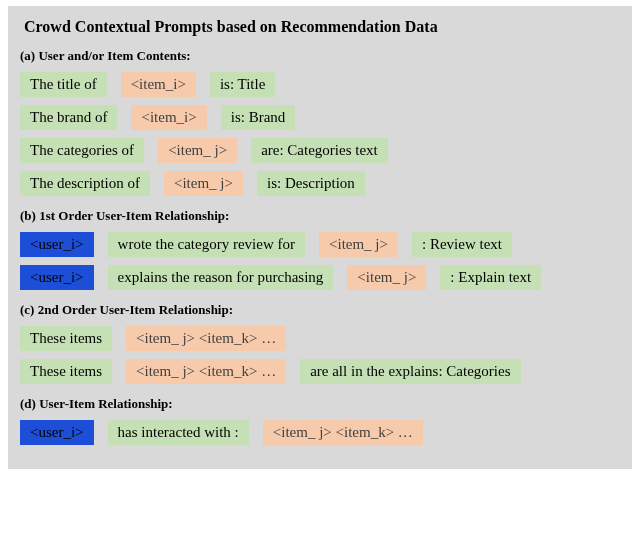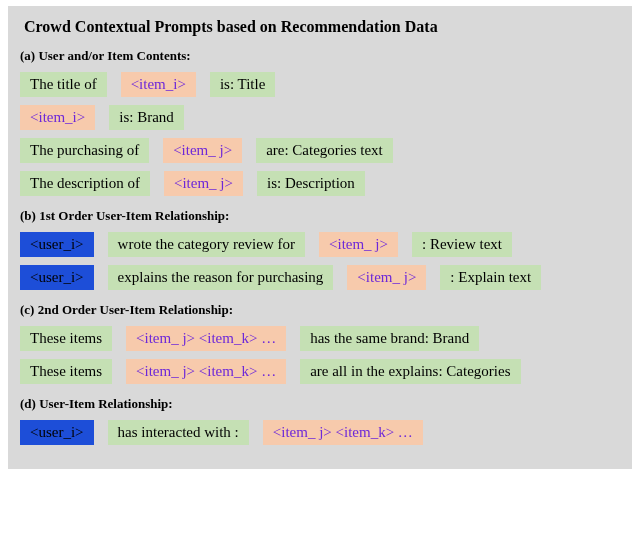--- a/index.html
+++ b/index.html
@@ -36,21 +36,21 @@
     flex-wrap: nowrap;
   }
   .chip {
     display: inline-block;
     padding: 4px 10px;
     font-size: 15px;
     font-family: "Times New Roman", Times, serif;
     white-space: nowrap;
   }
   .chip-text { background: #c5e0b4; color:#000; }
-  .chip-item { background: #f7caac; color:#6d28d9; }
+  .chip-item { background: #f7caac; color:#404040; }
   .chip-user { background: #1d4ed8; color:#000; }
   .caption {
     text-align: center;
     font-weight: bold;
     font-size: 18px;
     margin-top: 18px;
     font-family: "Times New Roman", Times, serif;
   }
 </style>
 </head>
@@ -60,25 +60,26 @@
   <div class="main-title">Crowd Contextual Prompts based on Recommendation Data</div>
 
   <div class="section-title">(a) User and/or Item Contents:</div>
   <div id="rows-a">
       <div class="row">
         <span class="chip chip-text">The title of</span>
         <span class="chip chip-item">&lt;item_i&gt;</span>
         <span class="chip chip-text">is: Title</span>
       </div>
       <div class="row">
+        <span class="chip chip-text">The brand of</span>
         <span class="chip chip-item">&lt;item_i&gt;</span>
         <span class="chip chip-text">is: Brand</span>
       </div>
       <div class="row">
-        <span class="chip chip-text">The purchasing of</span>
+        <span class="chip chip-text">The categories of</span>
         <span class="chip chip-item">&lt;item_ j&gt;</span>
         <span class="chip chip-text">are: Categories text</span>
       </div>
       <div class="row">
         <span class="chip chip-text">The description of</span>
         <span class="chip chip-item">&lt;item_ j&gt;</span>
         <span class="chip chip-text">is: Description</span>
       </div>
     </div>
 
@@ -96,21 +97,20 @@
         <span class="chip chip-item">&lt;item_ j&gt;</span>
         <span class="chip chip-text">:   Explain text</span>
       </div>
     </div>
 
   <div class="section-title">(c) 2nd Order User-Item Relationship:</div>
   <div id="rows-c">
       <div class="row">
         <span class="chip chip-text">These items</span>
         <span class="chip chip-item">&lt;item_ j&gt; &lt;item_k&gt; …</span>
-        <span class="chip chip-text">has the same brand: Brand</span>
       </div>
       <div class="row">
         <span class="chip chip-text">These items</span>
         <span class="chip chip-item">&lt;item_ j&gt; &lt;item_k&gt; …</span>
         <span class="chip chip-text">are all in the explains: Categories</span>
       </div>
     </div>
 
   <div class="section-title">(d) User-Item Relationship:</div>
   <div id="rows-d">

